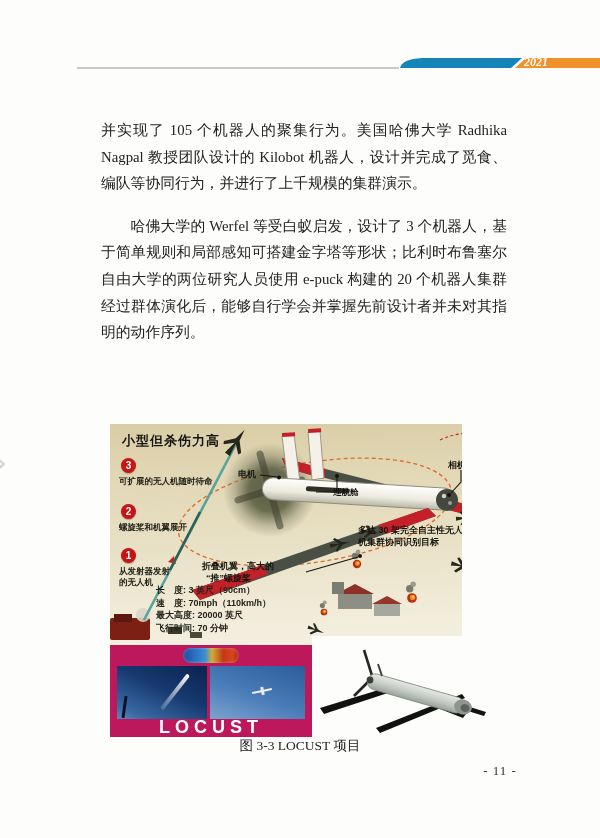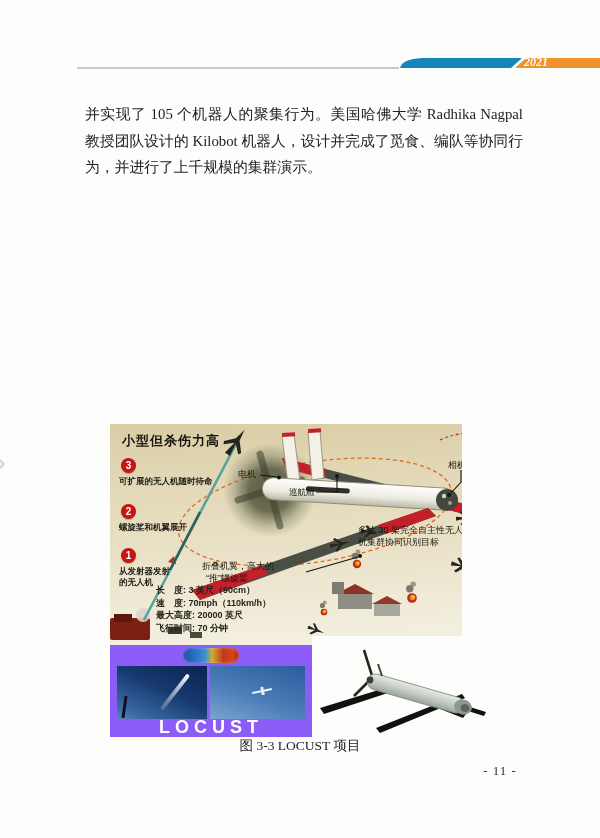--- a/index.html
+++ b/index.html
@@ -19,21 +19,21 @@
   .nav-chevron{
     position:absolute;left:-5px;top:448px;font-size:30px;color:#d4d2cf;
     font-family:"DejaVu Sans",sans-serif;line-height:30px;cursor:pointer;
   }
   
   .bodytext{
     position:absolute;left:85px;top:101px;width:438px;
     font-size:14.8px;line-height:26.6px;text-align:justify;text-justify:inter-ideograph;
     color:#222;
   }
-  .bodytext p{margin:0;}
+  .bodytext p{margin:16px;}
   .bodytext p.indent{text-indent:2em;}
   
   .figure{position:absolute;left:110px;top:424px;width:380px;height:316px;}
   .sand{
     position:absolute;left:0;top:0;width:352px;height:221px;overflow:hidden;
     background:linear-gradient(178deg,#d9cda5 0%,#e2d8b6 25%,#e9e1c6 55%,#f1ecda 85%,#f4f0e2 100%);
   }
   .sand svg{position:absolute;left:0;top:0;}
   .ig-title{position:absolute;left:12px;top:8px;font-family:"Liberation Sans","DejaVu Sans",sans-serif;
     font-weight:bold;font-size:13px;color:#14140f;letter-spacing:1px;}
@@ -41,30 +41,30 @@
     position:absolute;width:15px;height:15px;border-radius:50%;background:#c81414;
     color:#fff;font-family:"Liberation Sans",sans-serif;font-weight:bold;font-size:10px;
     text-align:center;line-height:15px;box-shadow:0 1px 1px rgba(60,40,10,.35);
   }
   .step-label{
     position:absolute;font-family:"Liberation Sans",sans-serif;font-size:8.5px;line-height:11px;
     color:#1c1c14;font-weight:bold;
   }
   .callout{
     position:absolute;font-family:"Liberation Sans",sans-serif;color:#15150e;
-    font-size:9px;font-weight:normal;line-height:11px;white-space:nowrap;
-  }
-  .callout.small{font-size:8.5px;}
+    font-size:9px;font-weight:bold;line-height:11px;white-space:nowrap;
+  }
+  .callout.small{font-size:8.5px;margin-left:44px;}
   .specs{
     position:absolute;left:46px;top:160px;font-family:"Liberation Sans",sans-serif;
     font-size:9px;font-weight:bold;color:#23231a;line-height:12.6px;white-space:nowrap;
   }
   
   .panel{
-    position:absolute;left:0;top:221px;width:202px;height:92px;background:#8b5cf6;
+    position:absolute;left:0;top:221px;width:202px;height:92px;background:#be185d;
   }
   .onr-logo{
     position:absolute;left:73px;top:3px;width:56px;height:15px;border-radius:8px;
     background:linear-gradient(90deg,#1d4f9e 0%,#2f7ac9 28%,#3e8fd6 40%,#d2ac32 52%,#c03a16 72%,#d8441e 88%,#a82a12 100%);
     box-shadow:0 0 3px rgba(255,255,255,.35) inset;
   }
   .photo{position:absolute;top:21px;height:53px;overflow:hidden;}
   .photo.left{left:7px;width:90px;background:linear-gradient(205deg,#0d2250 0%,#16396f 45%,#3a68a2 85%,#5d87b8 100%);}
   .photo.right{left:100px;width:95px;background:linear-gradient(200deg,#2c5c9c 0%,#4a7cb8 55%,#7ba3cf 100%);}
   .streak{
@@ -102,20 +102,21 @@
 
   <div class="hdr-line"></div>
   <svg class="hdr-swoosh" width="208" height="18" viewBox="0 0 208 18">
     <path d="M 8 13 Q 10 4 30 3 L 130 3 L 119 13 Z" fill="#1584b8"></path>
     <path d="M 134 3 L 208 3 L 208 13 L 123 13 Z" fill="#f0922b"></path>
   </svg>
   <div class="hdr-year">2021</div>
 
   <div class="bodytext">
     <p>并实现了 105 个机器人的聚集行为。美国哈佛大学 Radhika Nagpal 教授团队设计的 Kilobot 机器人，设计并完成了觅食、编队等协同行为，并进行了上千规模的集群演示。</p>
+    <p class="indent">哈佛大学的 Werfel 等受白蚁启发，设计了 3 个机器人，基于简单规则和局部感知可搭建金字塔等形状；比利时布鲁塞尔自由大学的两位研究人员使用 e-puck 构建的 20 个机器人集群经过群体演化后，能够自行学会并掌握先前设计者并未对其指明的动作序列。</p>
   </div>
 
   <div class="figure">
 
     <div class="sand">
       <svg width="380" height="221" viewBox="0 0 380 221">
         <defs>
           <radialGradient id="prop" cx="50%" cy="50%" r="50%">
             <stop offset="0%" stop-color="#5b5d43"></stop>
             <stop offset="45%" stop-color="#6a6c50"></stop>

